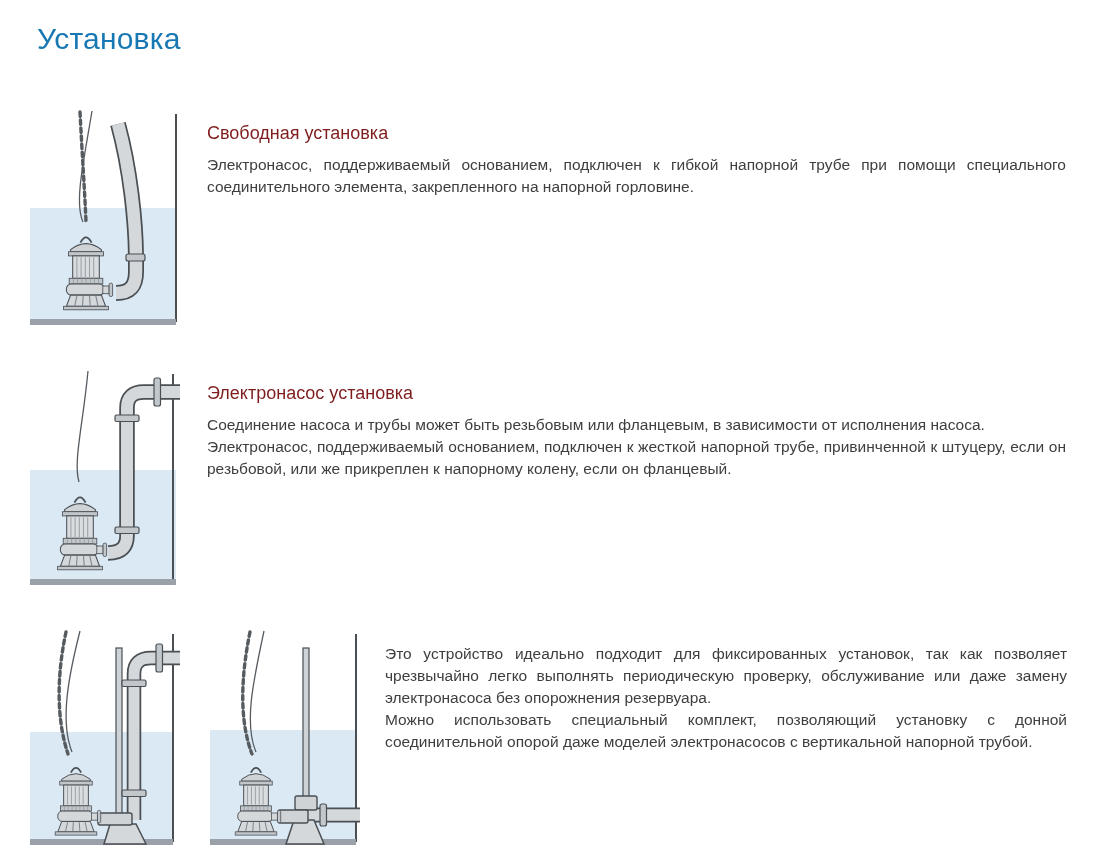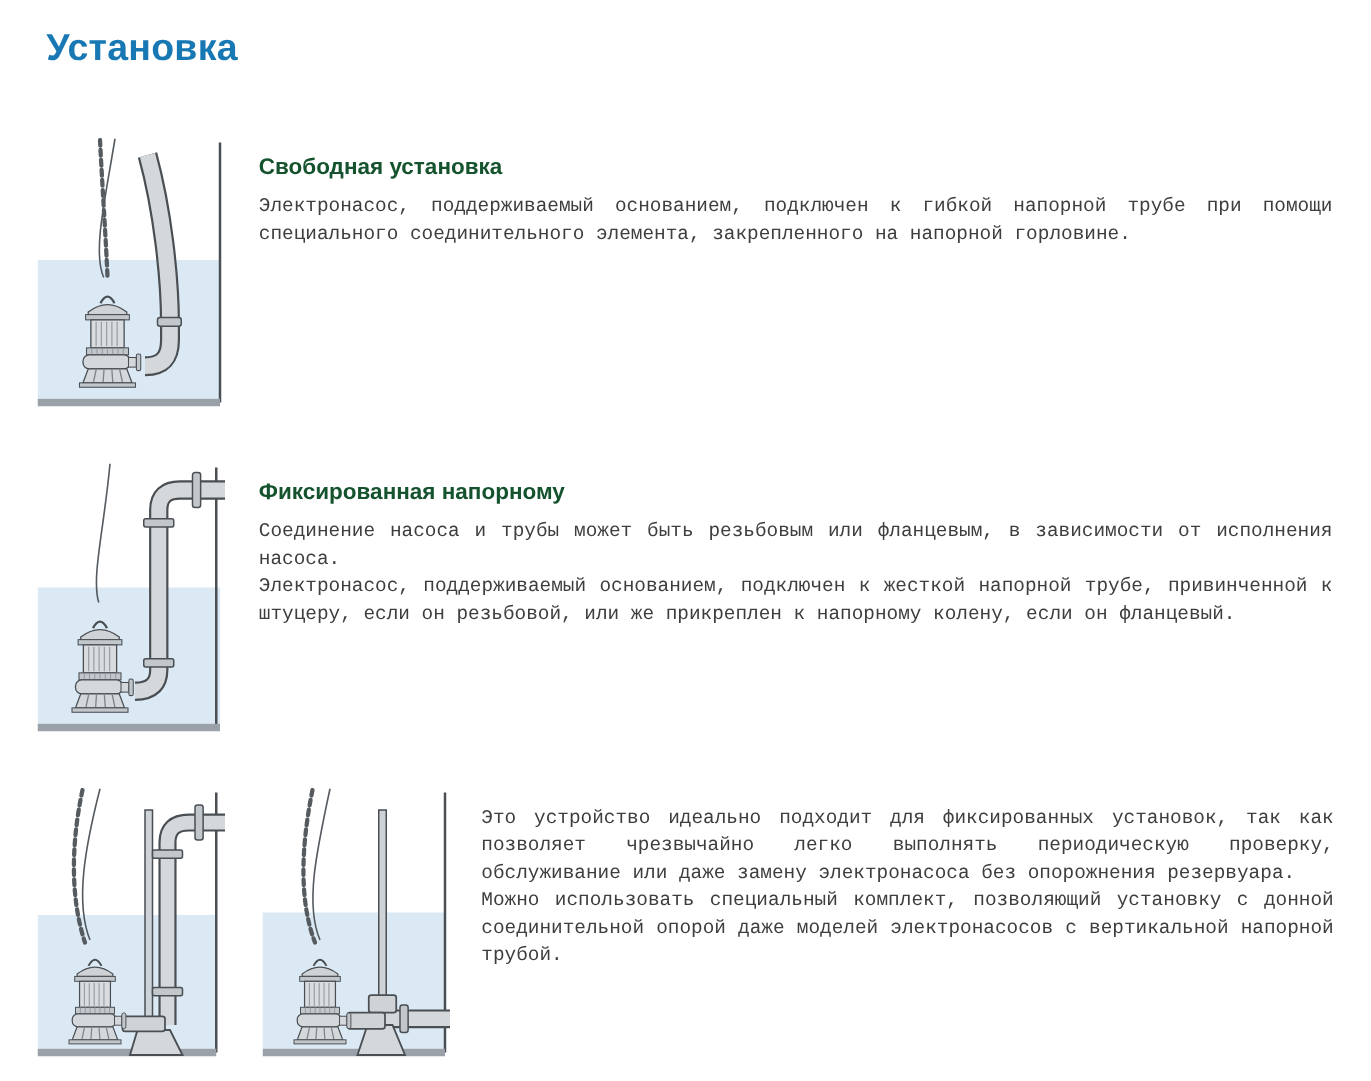--- a/index.html
+++ b/index.html
@@ -8,40 +8,39 @@
     background: #ffffff;
     font-family: "Liberation Sans", sans-serif;
     position: relative;
     overflow: hidden;
   }
   .page { position: relative; width: 1097px; height: 865px; }
 
   .page-title {
     position: absolute; left: 37px; top: 22px;
     margin: 0;
-    font-size: 30px; font-weight: 700;
+    font-size: 30px; font-weight: 400;
     color: #1878b4;
     letter-spacing: 0.2px;
   }
 
   .figure { position: absolute; }
   .figure svg { display: block; }
 
   .text-col { position: absolute; }
   .text-col h2 {
     margin: 0 0 10px 0;
-    font-size: 18px; font-weight: 700;
-    color: #14532d;
+    font-size: 18px; font-weight: 400;
+    color: #7f1d1d;
   }
   .text-col p {
     margin: 0;
     font-size: 15.5px; line-height: 22px;
     color: #3e3e3e;
     text-align: justify;
-    font-family: Liberation Mono, monospace;
   }
 
   
   .fig-1  { left: 30px;  top: 110px; }
   .text-1 { left: 207px; top: 123px; width: 859px; }
   .fig-2  { left: 30px;  top: 370px; }
   .text-2 { left: 207px; top: 383px; width: 859px; }
   .fig-3a { left: 30px;  top: 630px; }
   .fig-3b { left: 210px; top: 630px; }
   .text-3 { left: 385px; top: 643px; width: 682px; }
@@ -107,21 +106,21 @@
       <rect x="85" y="45" width="24" height="6.5" rx="1.5" fill="#c2c7cb" stroke="#4a4f54" stroke-width="1.2"></rect>
       <rect x="85" y="157" width="24" height="6.5" rx="1.5" fill="#c2c7cb" stroke="#4a4f54" stroke-width="1.2"></rect>
       <rect x="124" y="8" width="6.5" height="28" rx="2" fill="#c2c7cb" stroke="#4a4f54" stroke-width="1.2"></rect>
 
       <use href="#sym-pump" x="22" y="115" width="56" height="94" preserveAspectRatio="none"></use>
 
       <path d="M58,1 C53,55 43,92 49,112" fill="none" stroke="#565b60" stroke-width="1.3"></path>
     </svg>
   </div>
   <div class="text-col text-2">
-    <h2>Фиксированная напорному</h2>
+    <h2>Электронасос установка</h2>
     <p>Соединение насоса и трубы может быть резьбовым или фланцевым, в зависимости от исполнения насоса.</p>
     <p>Электронасос, поддерживаемый основанием, подключен к жесткой напорной трубе, привинченной к штуцеру, если он резьбовой, или же прикреплен к напорному колену, если он фланцевый.</p>
   </div>
 
   <div class="figure fig-3a">
     <svg width="150" height="218" viewBox="0 0 150 218">
       <rect x="0" y="102" width="143" height="107" fill="#dbe9f4"></rect>
       <line x1="143" y1="4" x2="143" y2="212" stroke="#4a4f54" stroke-width="2"></line>
       <rect x="0" y="209" width="143" height="6" fill="#9aa1a8"></rect>
 

